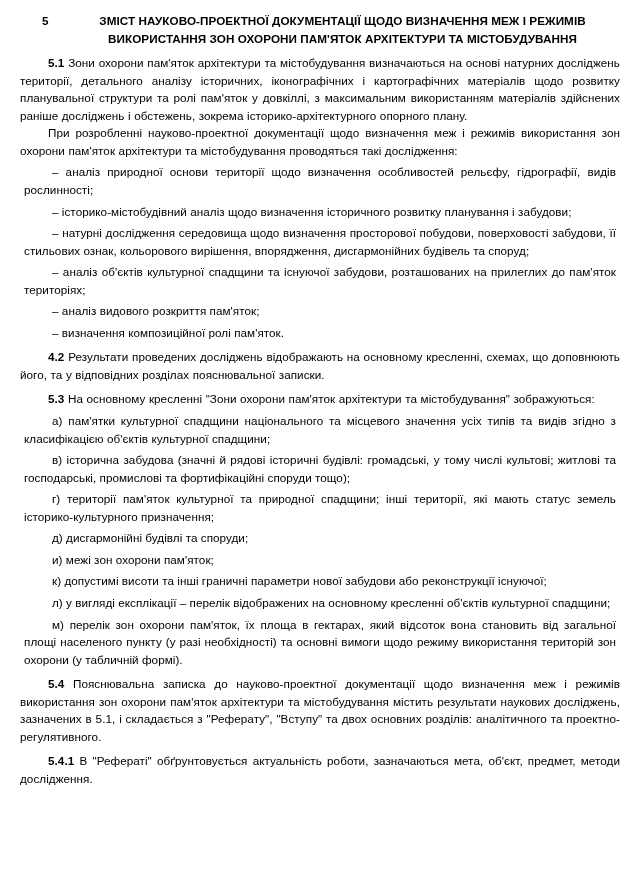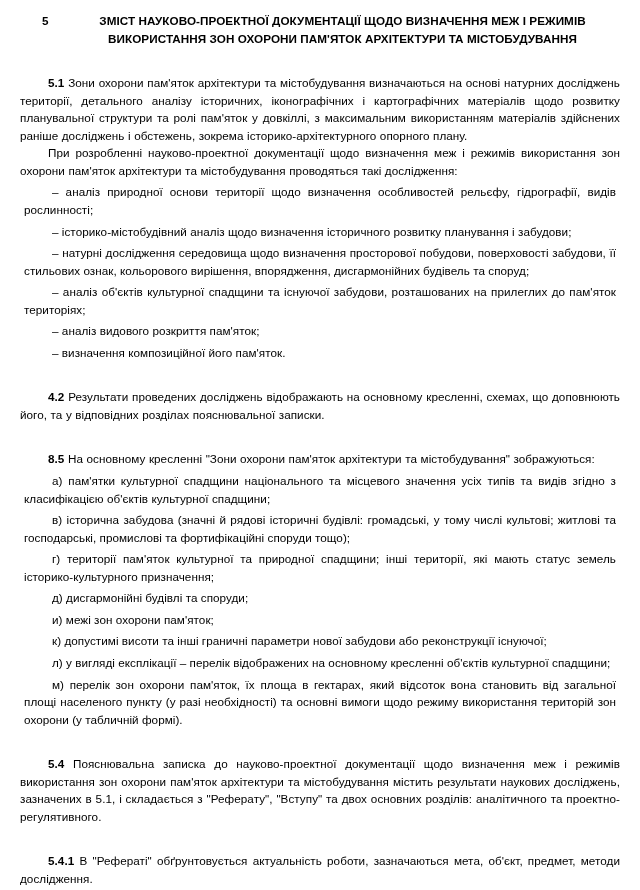--- a/index.html
+++ b/index.html
@@ -51,21 +51,21 @@
     margin: 0;
     font-size: 11.7px;
     line-height: 17.55px;
     text-align: justify;
     text-justify: inter-word;
     text-indent: 28px;
     letter-spacing: 0.004em;
     word-spacing: 0.02em;
   }
   p.para.gap-before {
-    margin-top: 27px;
+    margin-top: 7px;
   }
   
   p.item {
     margin: 4px;
     font-size: 11.7px;
     line-height: 17.55px;
     text-align: justify;
     text-indent: 28px;
     letter-spacing: 0.004em;
   }
@@ -88,25 +88,25 @@
 
   <p class="para gap-before last-line-left"><b class="lead">5.1</b> <span>Зони охорони пам'яток архітектури та містобудування визначаються на основі натурних досліджень території, детального аналізу історичних, іконографічних і картографічних матеріалів щодо розвитку планувальної структури та ролі пам'яток у довкіллі, з максимальним використанням матеріалів здійснених раніше досліджень і обстежень, зокрема історико-архітектурного опорного плану.</span></p>
 
   <p class="para last-line-left">При розробленні науково-проектної документації щодо визначення меж і режимів використання зон охорони пам'яток архітектури та містобудування проводяться такі дослідження:</p>
 
   <p class="item last-line-left">– аналіз природної основи території щодо визначення особливостей рельєфу, гідрографії, видів рослинності;</p>
   <p class="item last-line-left">– історико-містобудівний аналіз щодо визначення історичного розвитку планування і забудови;</p>
   <p class="item last-line-left">– натурні дослідження середовища щодо визначення просторової побудови, поверховості забудови, її стильових ознак, кольорового вирішення, впорядження, дисгармонійних будівель та споруд;</p>
   <p class="item last-line-left">– аналіз об'єктів культурної спадщини та існуючої забудови, розташованих на прилеглих до пам'яток територіях;</p>
   <p class="item last-line-left">– аналіз видового розкриття пам'яток;</p>
-  <p class="item last-line-left">– визначення композиційної його пам'яток.</p>
+  <p class="item last-line-left">– визначення композиційної ролі пам'яток.</p>
 
   <p class="para gap-before last-line-left"><b class="lead">4.2</b> <span>Результати проведених досліджень відображають на основному кресленні, схемах, що доповнюють його, та у відповідних розділах пояснювальної записки.</span></p>
 
-  <p class="para gap-before last-line-left"><b class="lead">8.5</b> <span>На основному кресленні "Зони охорони пам'яток архітектури та містобудування" зображуються:</span></p>
+  <p class="para gap-before last-line-left"><b class="lead">5.3</b> <span>На основному кресленні "Зони охорони пам'яток архітектури та містобудування" зображуються:</span></p>
 
   <p class="item last-line-left">а) пам'ятки культурної спадщини національного та місцевого значення усіх типів та видів згідно з класифікацією об'єктів культурної спадщини;</p>
   <p class="item last-line-left">в) історична забудова (значні й рядові історичні будівлі: громадські,  у тому числі культові; житлові та господарські, промислові та фортифікаційні споруди тощо);</p>
   <p class="item last-line-left">г) території пам'яток культурної та природної спадщини; інші території, які мають статус земель історико-культурного призначення;</p>
   <p class="item last-line-left">д) дисгармонійні будівлі та споруди;</p>
   <p class="item last-line-left">и) межі зон охорони пам'яток;</p>
   <p class="item last-line-left">к) допустимі висоти та інші граничні параметри нової забудови або реконструкції існуючої;</p>
   <p class="item last-line-left">л) у вигляді експлікації – перелік відображених на основному кресленні об'єктів культурної спадщини;</p>
   <p class="item last-line-left">м) перелік зон охорони пам'яток, їх площа в гектарах, який відсоток вона становить від загальної площі населеного пункту (у разі необхідності) та основні вимоги щодо режиму використання територій зон охорони (у табличній формі).</p>
 

